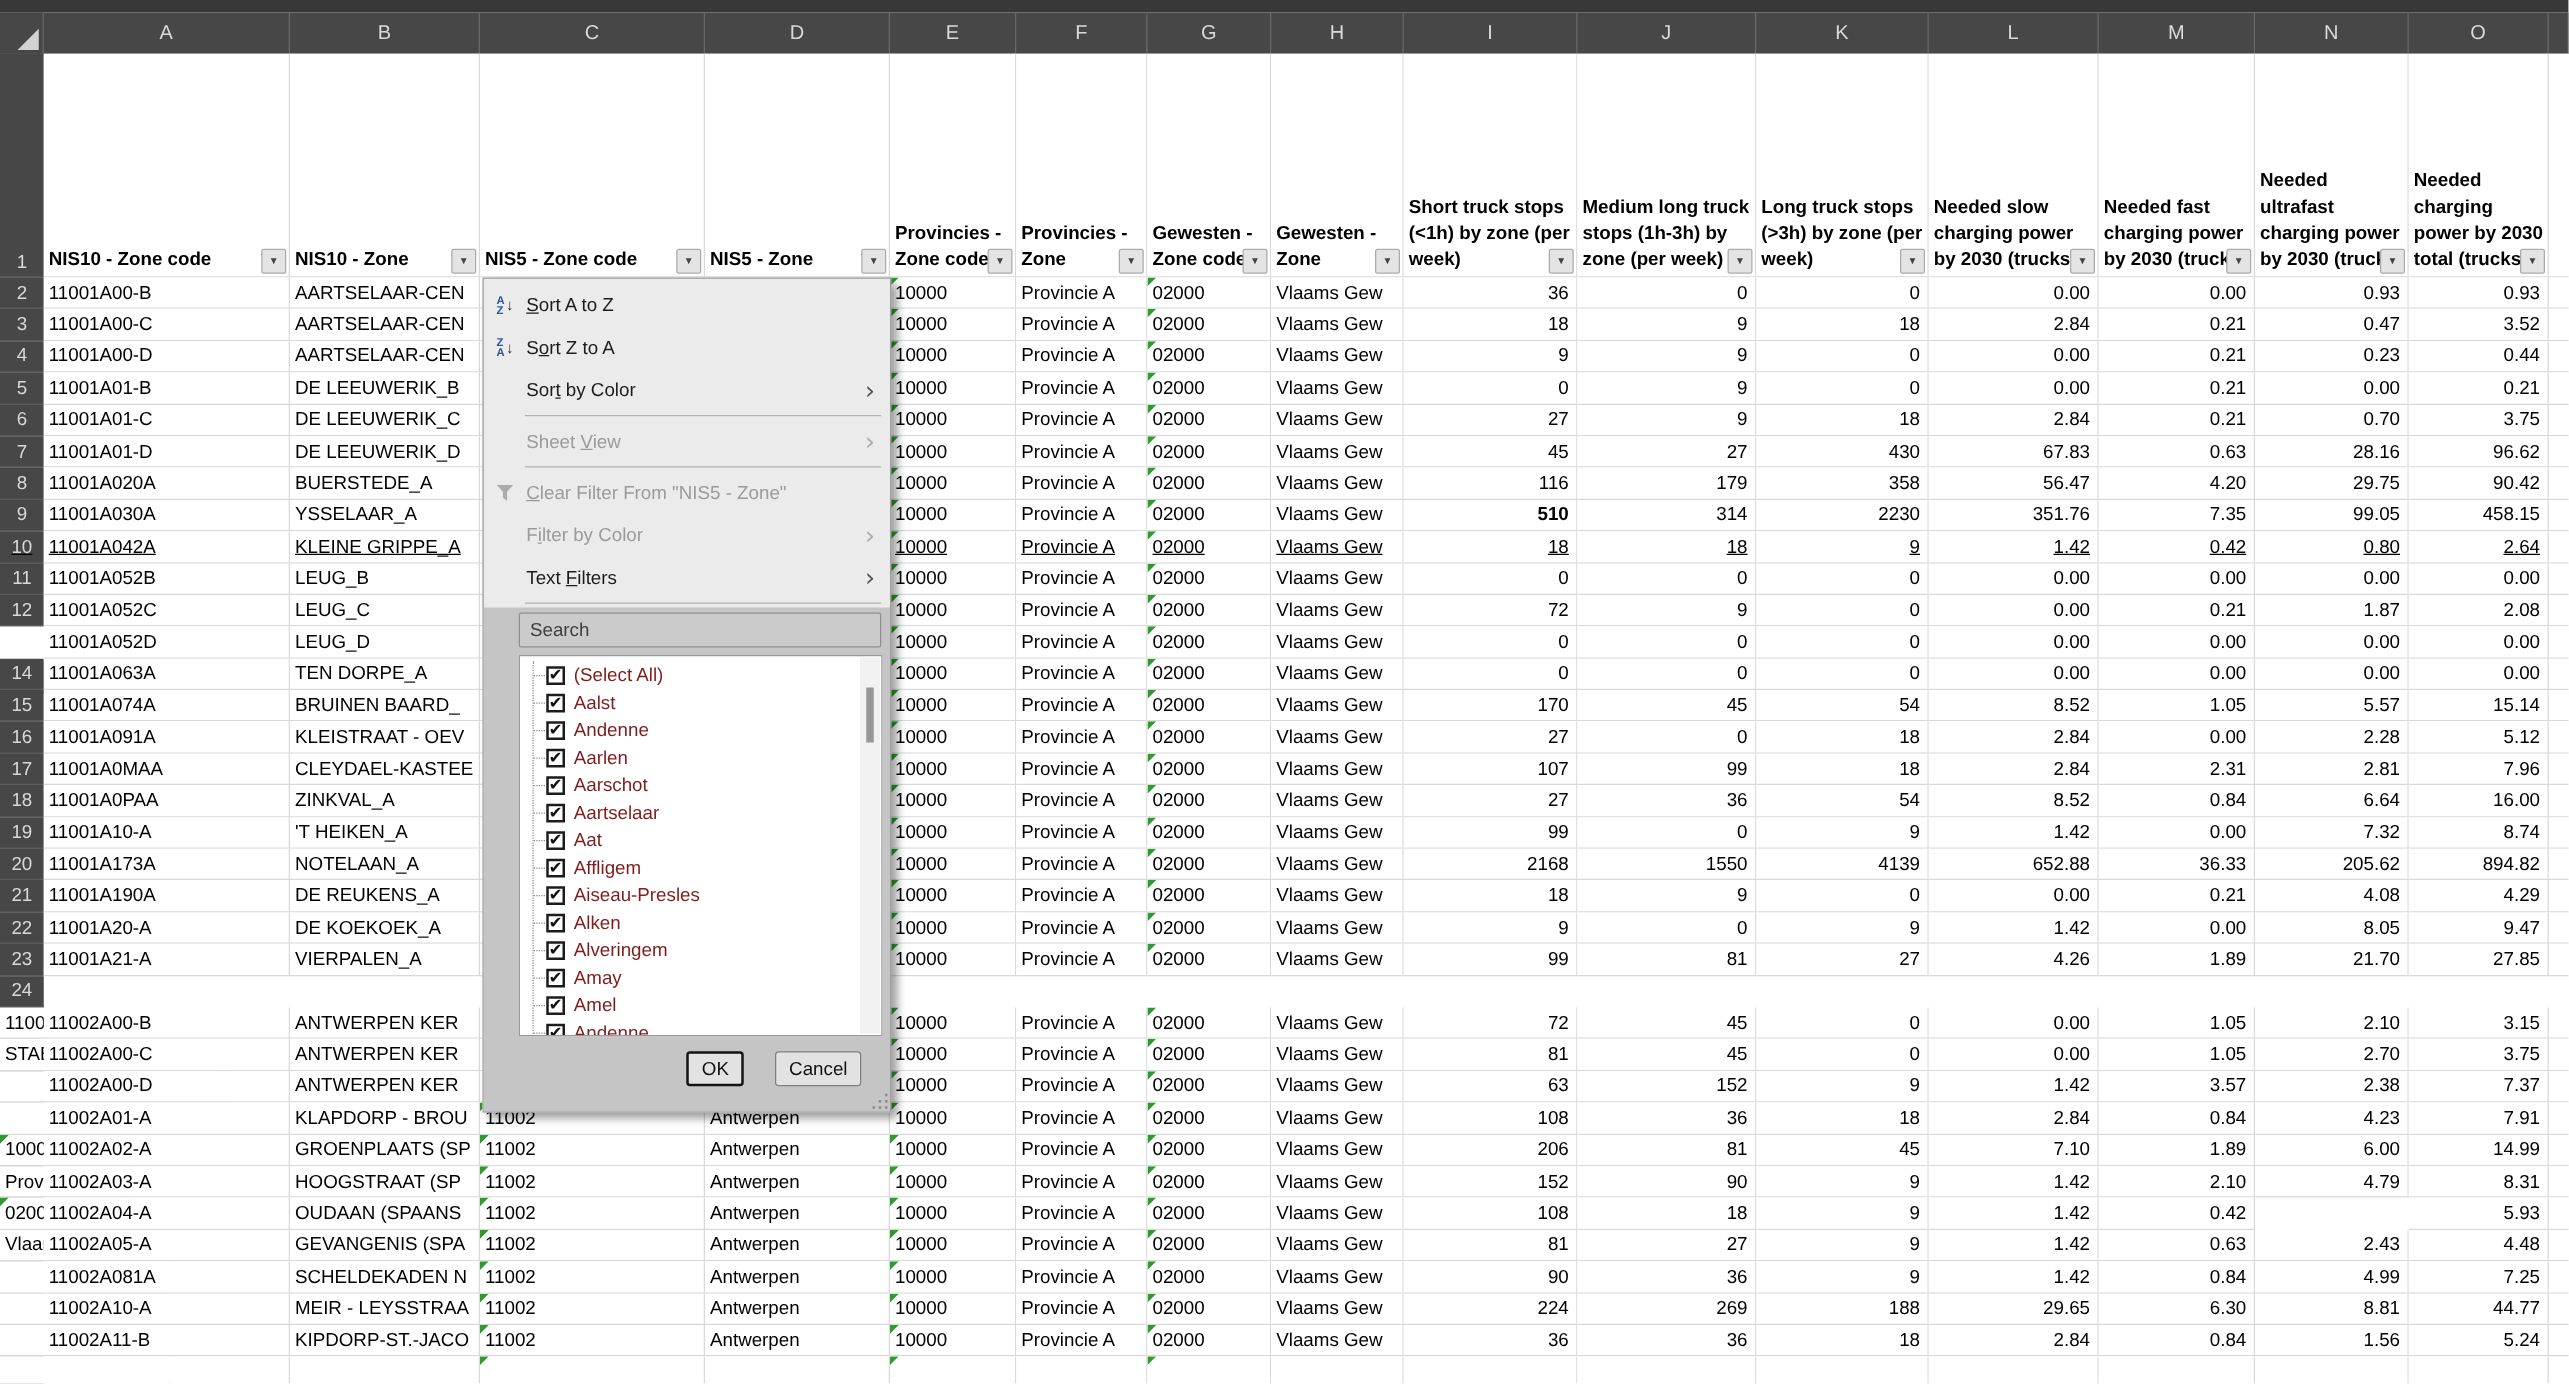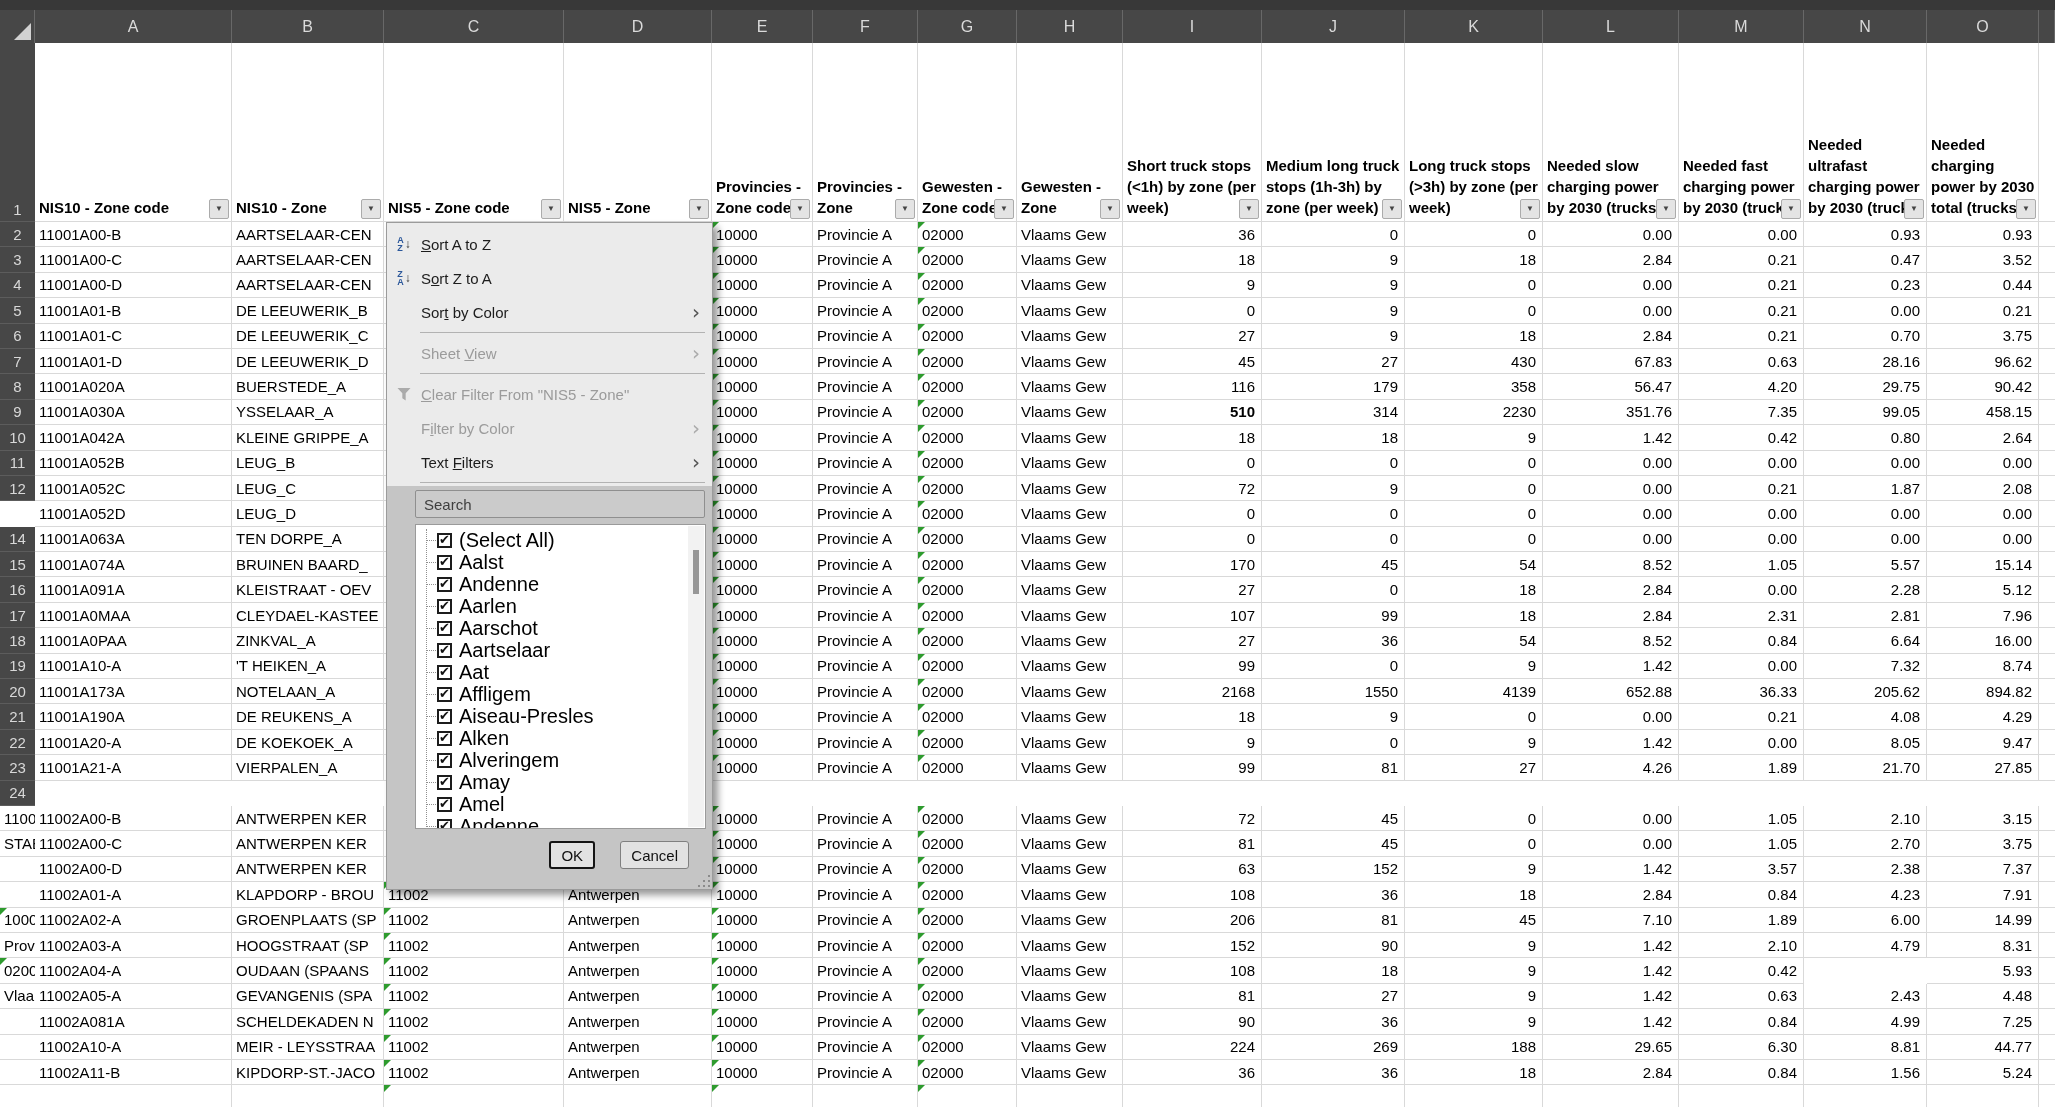--- a/index.html
+++ b/index.html
@@ -59,21 +59,21 @@
           font-family:"Liberation Sans","DejaVu Sans",sans-serif;color:#222;}
   #dd-search::placeholder{color:#3f3f3f;opacity:1;}
   #dd-list{position:relative;height:305px;box-sizing:border-box;background:#fff;
           border:1px solid #9a9a9a;overflow:hidden;padding:4px 0 0 6px;}
   #dd-list-items{border-left:1px dotted #8f8f8f;margin-left:4px;}
   .lv{height:22px;display:flex;align-items:center;}
   .lv .stubdot{width:9px;border-top:1px dotted #8f8f8f;flex:none;}
   .lv .cb{width:15px;height:15px;box-sizing:border-box;border:2px solid #1c1c1c;background:#fff;
           margin:0 7px 0 1px;flex:none;display:flex;align-items:center;justify-content:center;}
   .lv .cb span{font-size:13px;line-height:1;color:#111;margin-top:-2px;}
-  .lv .lbl{font-size:20px;color:#000000;}
+  .lv .lbl{font-size:15px;color:#7f1d1d;}
   #dd-scroll{position:absolute;right:1px;top:1px;bottom:1px;width:16px;background:#f2f2f2;}
   #dd-thumb{position:absolute;left:5px;top:24px;width:6px;height:44px;background:#979797;}
   #dd-buttons{display:flex;justify-content:flex-end;gap:25px;margin-top:12px;padding-right:17px;}
   .ddbtn{height:28px;box-sizing:border-box;background:#e2e2e2;font-size:15px;border-radius:3px;
           font-family:"Liberation Sans","DejaVu Sans",sans-serif;color:#111;padding:0 10px;}
   #btn-ok{border:2px solid #141414;min-width:46px;}
   #btn-cancel{border:1px solid #808080;min-width:58px;}
   #dd-grip{position:absolute;right:2px;bottom:2px;width:12px;height:12px;}
   #dd-grip i{position:absolute;width:2px;height:2px;background:#8a8a8a;}
 </style>
@@ -343,21 +343,21 @@
         <div class="cell" style="width: 106px; height: 25.4px;">Vlaams Gew</div>
         <div class="cell num" style="width: 139px; height: 25.4px; font-weight: bold;">510</div>
         <div class="cell num" style="width: 143px; height: 25.4px;">314</div>
         <div class="cell num" style="width: 138px; height: 25.4px;">2230</div>
         <div class="cell num" style="width: 136px; height: 25.4px;">351.76</div>
         <div class="cell num" style="width: 125px; height: 25.4px;">7.35</div>
         <div class="cell num" style="width: 123px; height: 25.4px;">99.05</div>
         <div class="cell num" style="width: 112px; height: 25.4px;">458.15</div>
         <div class="stubcell" style="width: 16px; height: 25.4px;"></div>
       </div>
-      <div class="srow" style="height: 25.4px;">
+      <div class="srow" style="height: 25.4px; text-decoration: underline;">
         <div class="rn" style="height: 25.4px;">10</div>
         <div class="cell" style="width: 197px; height: 25.4px;">11001A042A</div>
         <div class="cell" style="width: 152px; height: 25.4px;">KLEINE GRIPPE_A</div>
         <div class="cell" style="width: 180px; height: 25.4px;"></div>
         <div class="cell" style="width: 148px; height: 25.4px;"></div>
         <div class="cell gt" style="width: 101px; height: 25.4px;">10000</div>
         <div class="cell" style="width: 105px; height: 25.4px;">Provincie A</div>
         <div class="cell gt" style="width: 99px; height: 25.4px;">02000</div>
         <div class="cell" style="width: 106px; height: 25.4px;">Vlaams Gew</div>
         <div class="cell num" style="width: 139px; height: 25.4px;">18</div>

